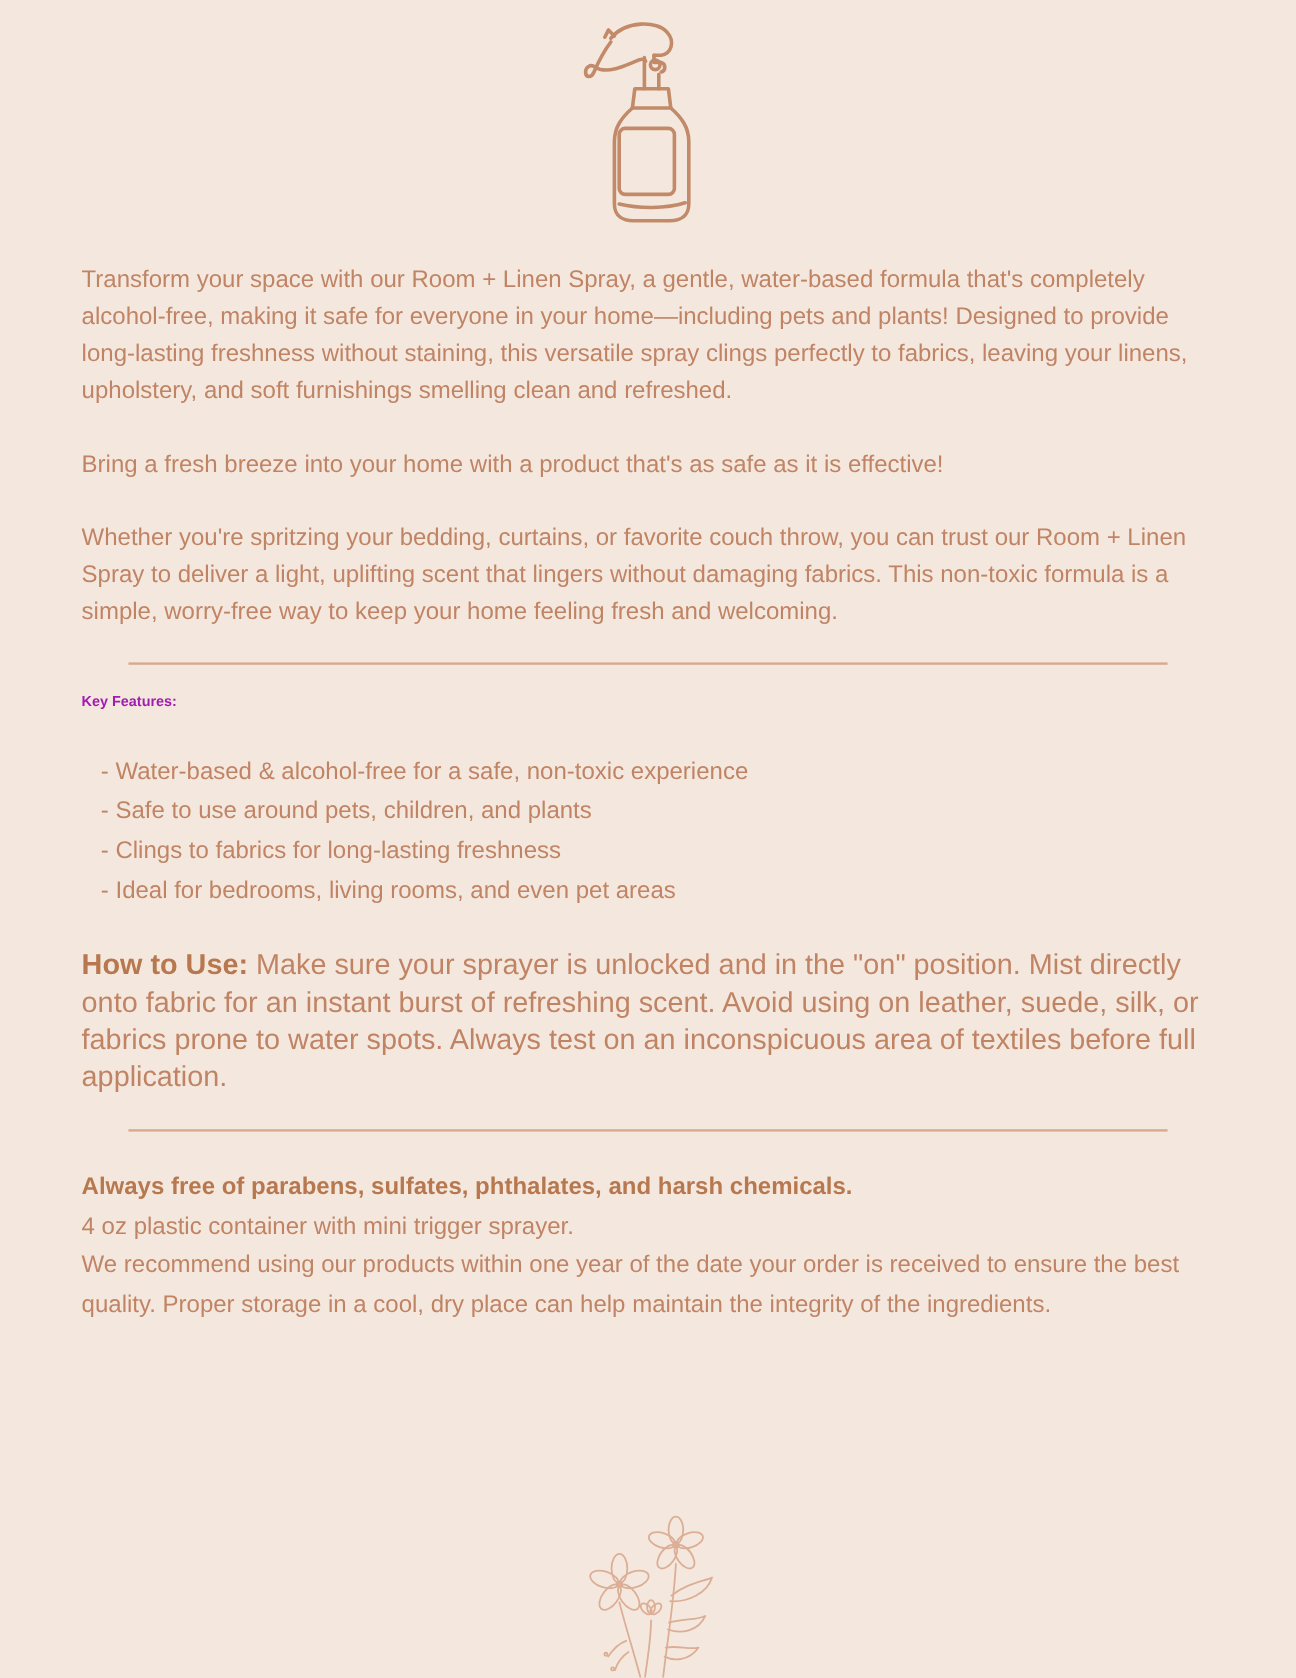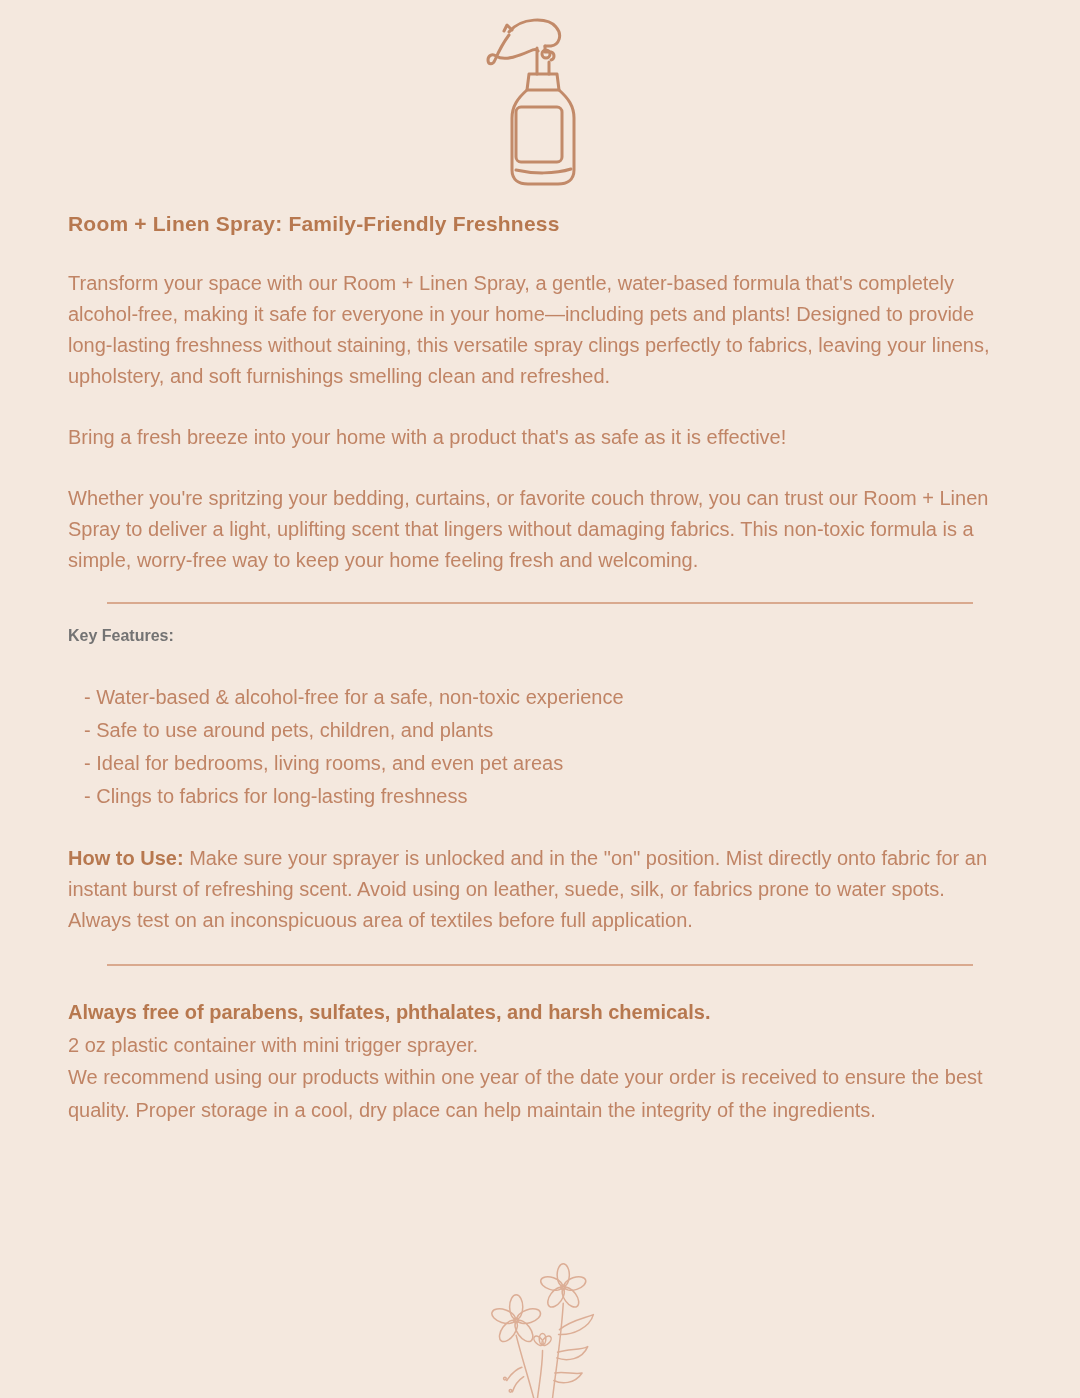--- a/index.html
+++ b/index.html
@@ -25,27 +25,27 @@
   .center-p {
     text-align:left; font-size:20px; line-height:31px;
     margin:30px auto 0; max-width:952px;
   }
   .p-first { margin-top:32px; }
   .divider {
     border:none; border-top:2px solid #d9a98e;
     width:866px; margin:26px auto 0;
   }
   .section-heading {
-    font-size:16px; font-weight:700; color:#737373; margin:23px 0 0;
+    font-size:12px; font-weight:700; color:#a21caf; margin:23px 0 0;
   }
   .features {
     list-style:none; margin:36px 16px 0; padding:0;
     font-size:20px; line-height:33px;
   }
-  .howto { font-size:20px; line-height:31px; margin:30px 0 0; }
+  .howto { font-size:24px; line-height:31px; margin:30px 0 0; }
   .howto-label { font-weight:700; color:#b7784f; }
   .divider-2 { margin-top:28px; }
   .footer-block { margin-top:30px; font-size:20px; line-height:32.5px; }
   .footer-bold { font-weight:700; color:#b7784f; margin:0; }
   .footer-line { margin:0; }
   .flowers-wrap {
     position:absolute; top:1260px; left:50%;
     transform:translateX(-49%);
   }
 </style>
@@ -71,46 +71,45 @@
       <path d="M44,64 L42,80 L74,80 L72,64 Z"></path>
 
       <path d="M42,80 C33,88 27,96 27,108 L27,160 C27,170 34,174 43,174 L73,174 C82,174 89,170 89,160 L89,108 C89,96 83,88 74,80"></path>
 
       <rect x="31" y="97" width="46" height="55" rx="5"></rect>
 
       <path d="M31,160 C48,164 70,164 86,159"></path>
     </svg>
   </div>
 
-  <h1 class="title">Room + Linen Spray: Family-Friendly Freshness</h1>
 
   <p class="center-p p-first">Transform your space with our Room + Linen Spray, a gentle, water-based formula that's completely alcohol-free, making it safe for everyone in your home—including pets and plants! Designed to provide long-lasting freshness without staining, this versatile spray clings perfectly to fabrics, leaving your linens, upholstery, and soft furnishings smelling clean and refreshed.</p>
 
   <p class="center-p">Bring a fresh breeze into your home with a product that's as safe as it is effective!</p>
 
   <p class="center-p">Whether you're spritzing your bedding, curtains, or favorite couch throw, you can trust our Room + Linen Spray to deliver a light, uplifting scent that lingers without damaging fabrics. This non-toxic formula is a simple, worry-free way to keep your home feeling fresh and welcoming.</p>
 
   <hr class="divider">
 
   <h2 class="section-heading">Key Features:</h2>
 
   <ul class="features">
     <li>- Water-based &amp; alcohol-free for a safe, non-toxic experience</li>
     <li>- Safe to use around pets, children, and plants</li>
+    <li>- Clings to fabrics for long-lasting freshness</li>
     <li>- Ideal for bedrooms, living rooms, and even pet areas</li>
-    <li>- Clings to fabrics for long-lasting freshness</li>
   </ul>
 
   <p class="howto"><span class="howto-label">How to Use:</span> <span>Make sure your sprayer is unlocked and in the "on" position. Mist directly onto fabric for an instant burst of refreshing scent. Avoid using on leather, suede, silk, or fabrics prone to water spots. Always test on an inconspicuous area of textiles before full application.</span></p>
 
   <hr class="divider divider-2">
 
   <div class="footer-block">
     <p class="footer-bold">Always free of parabens, sulfates, phthalates, and harsh chemicals.</p>
-    <p class="footer-line">2 oz plastic container with mini trigger sprayer.</p>
+    <p class="footer-line">4 oz plastic container with mini trigger sprayer.</p>
     <p class="footer-line">We recommend using our products within one year of the date your order is received to ensure the best quality. Proper storage in a cool, dry place can help maintain the integrity of the ingredients.</p>
   </div>
 
   <div class="flowers-wrap">
     <svg width="160" height="145" viewBox="0 0 170 150" fill="none" stroke="#dcae96" stroke-width="1.6" stroke-linecap="round" stroke-linejoin="round">
 
       <g transform="translate(108,27)">
         <ellipse cx="0" cy="-13" rx="6.5" ry="12"></ellipse>
         <ellipse cx="0" cy="-13" rx="6.5" ry="12" transform="rotate(72)"></ellipse>
         <ellipse cx="0" cy="-13" rx="6.5" ry="12" transform="rotate(144)"></ellipse>

